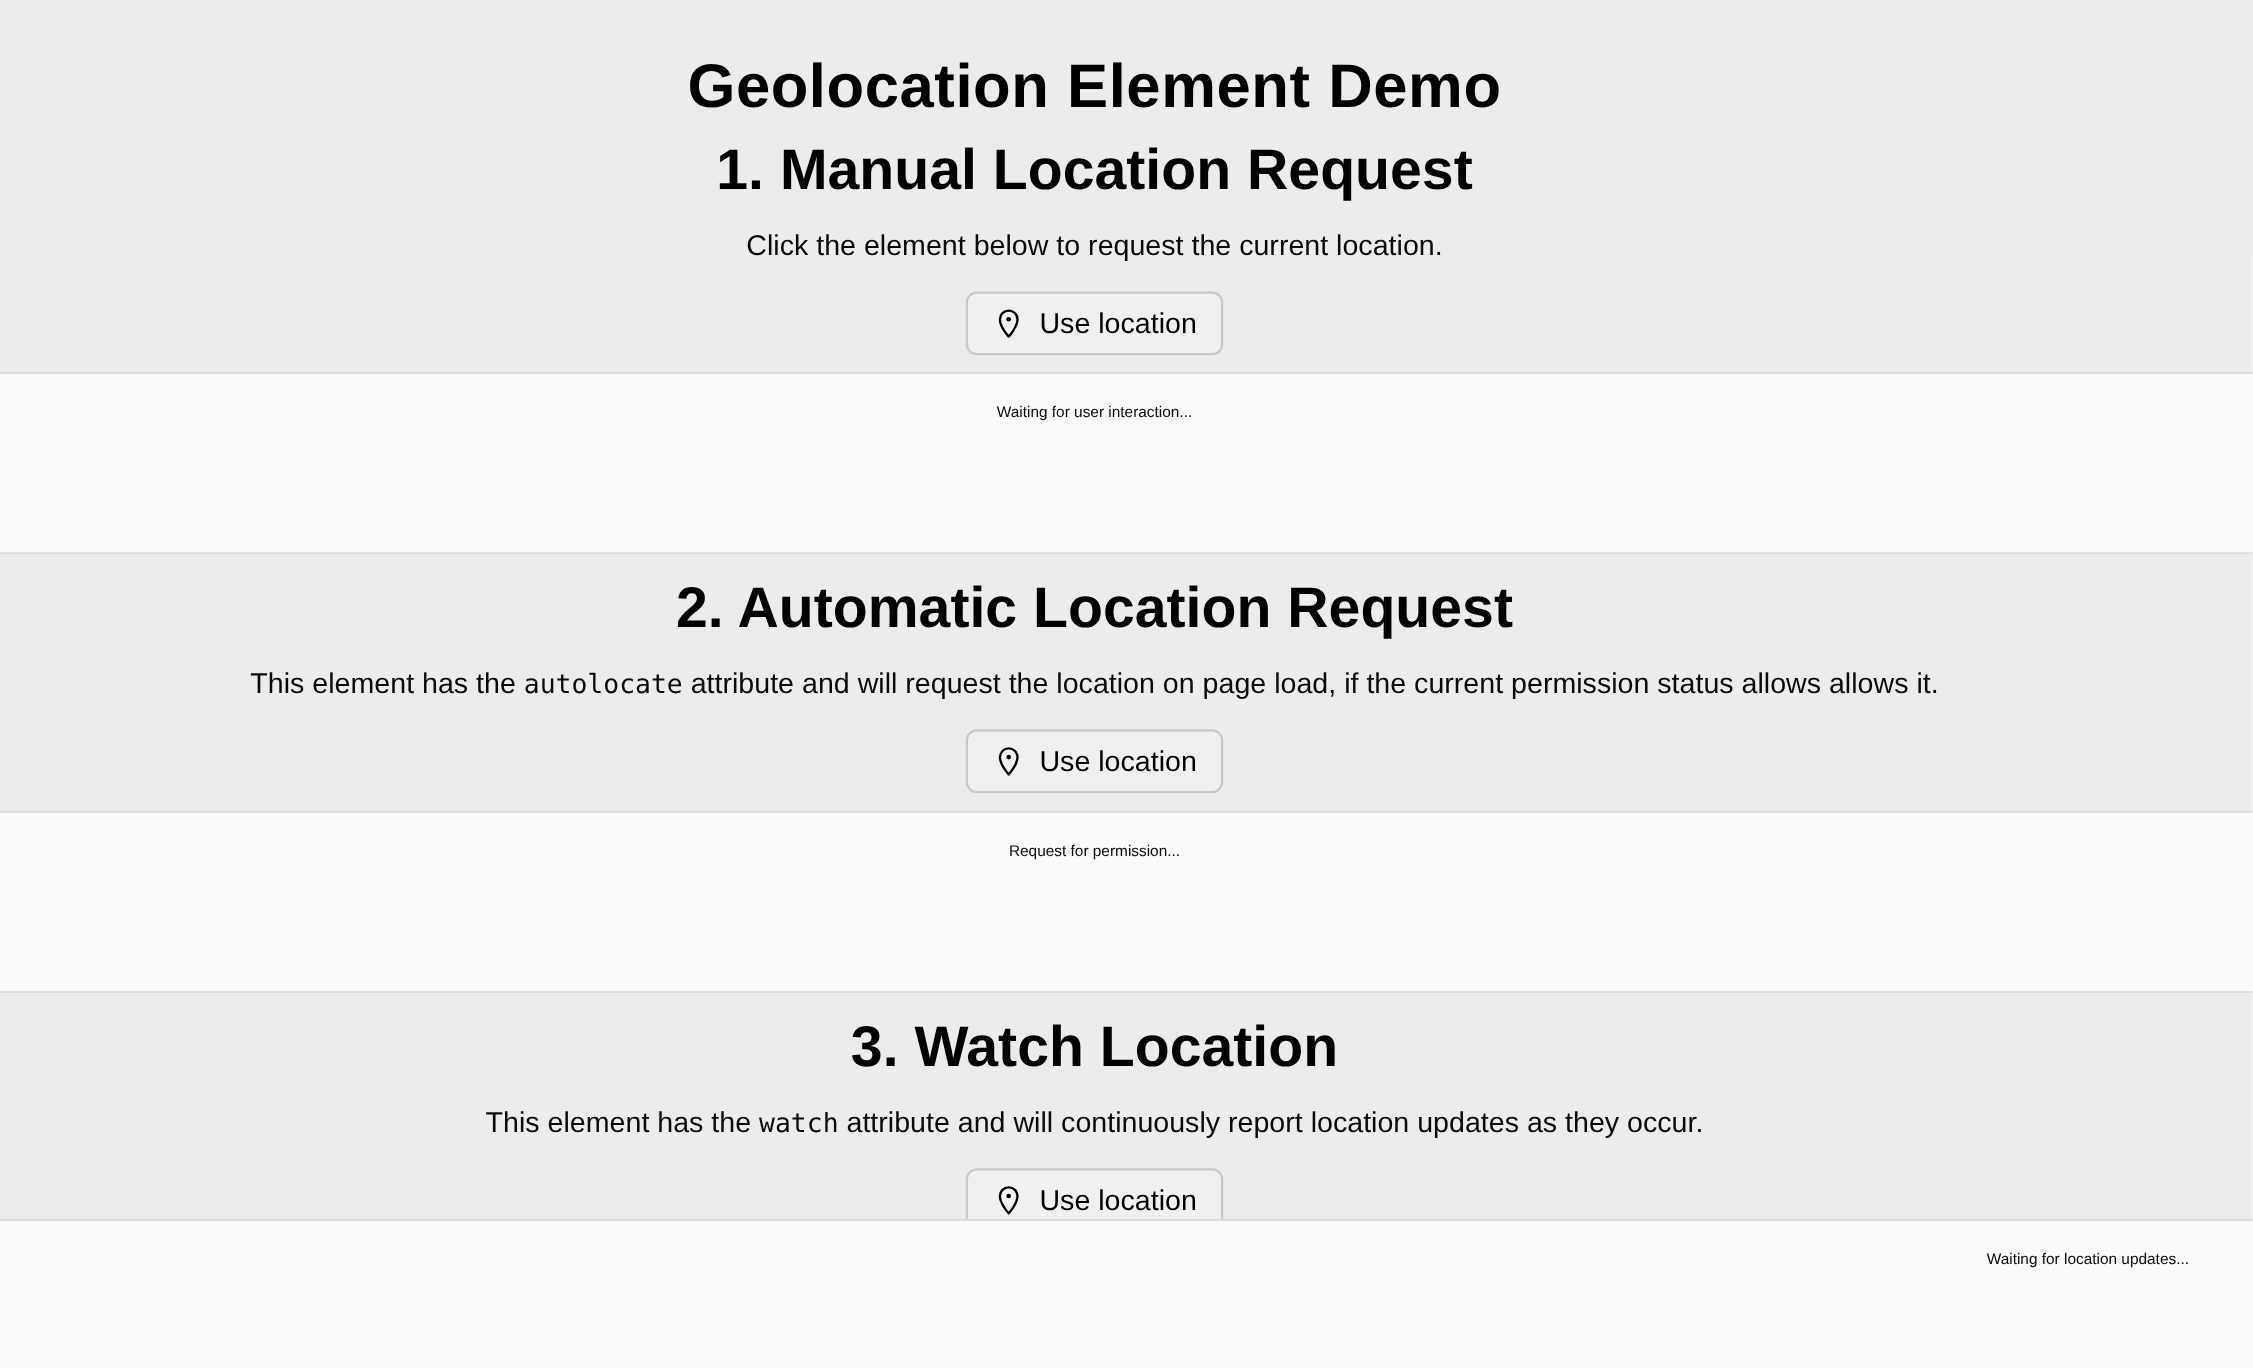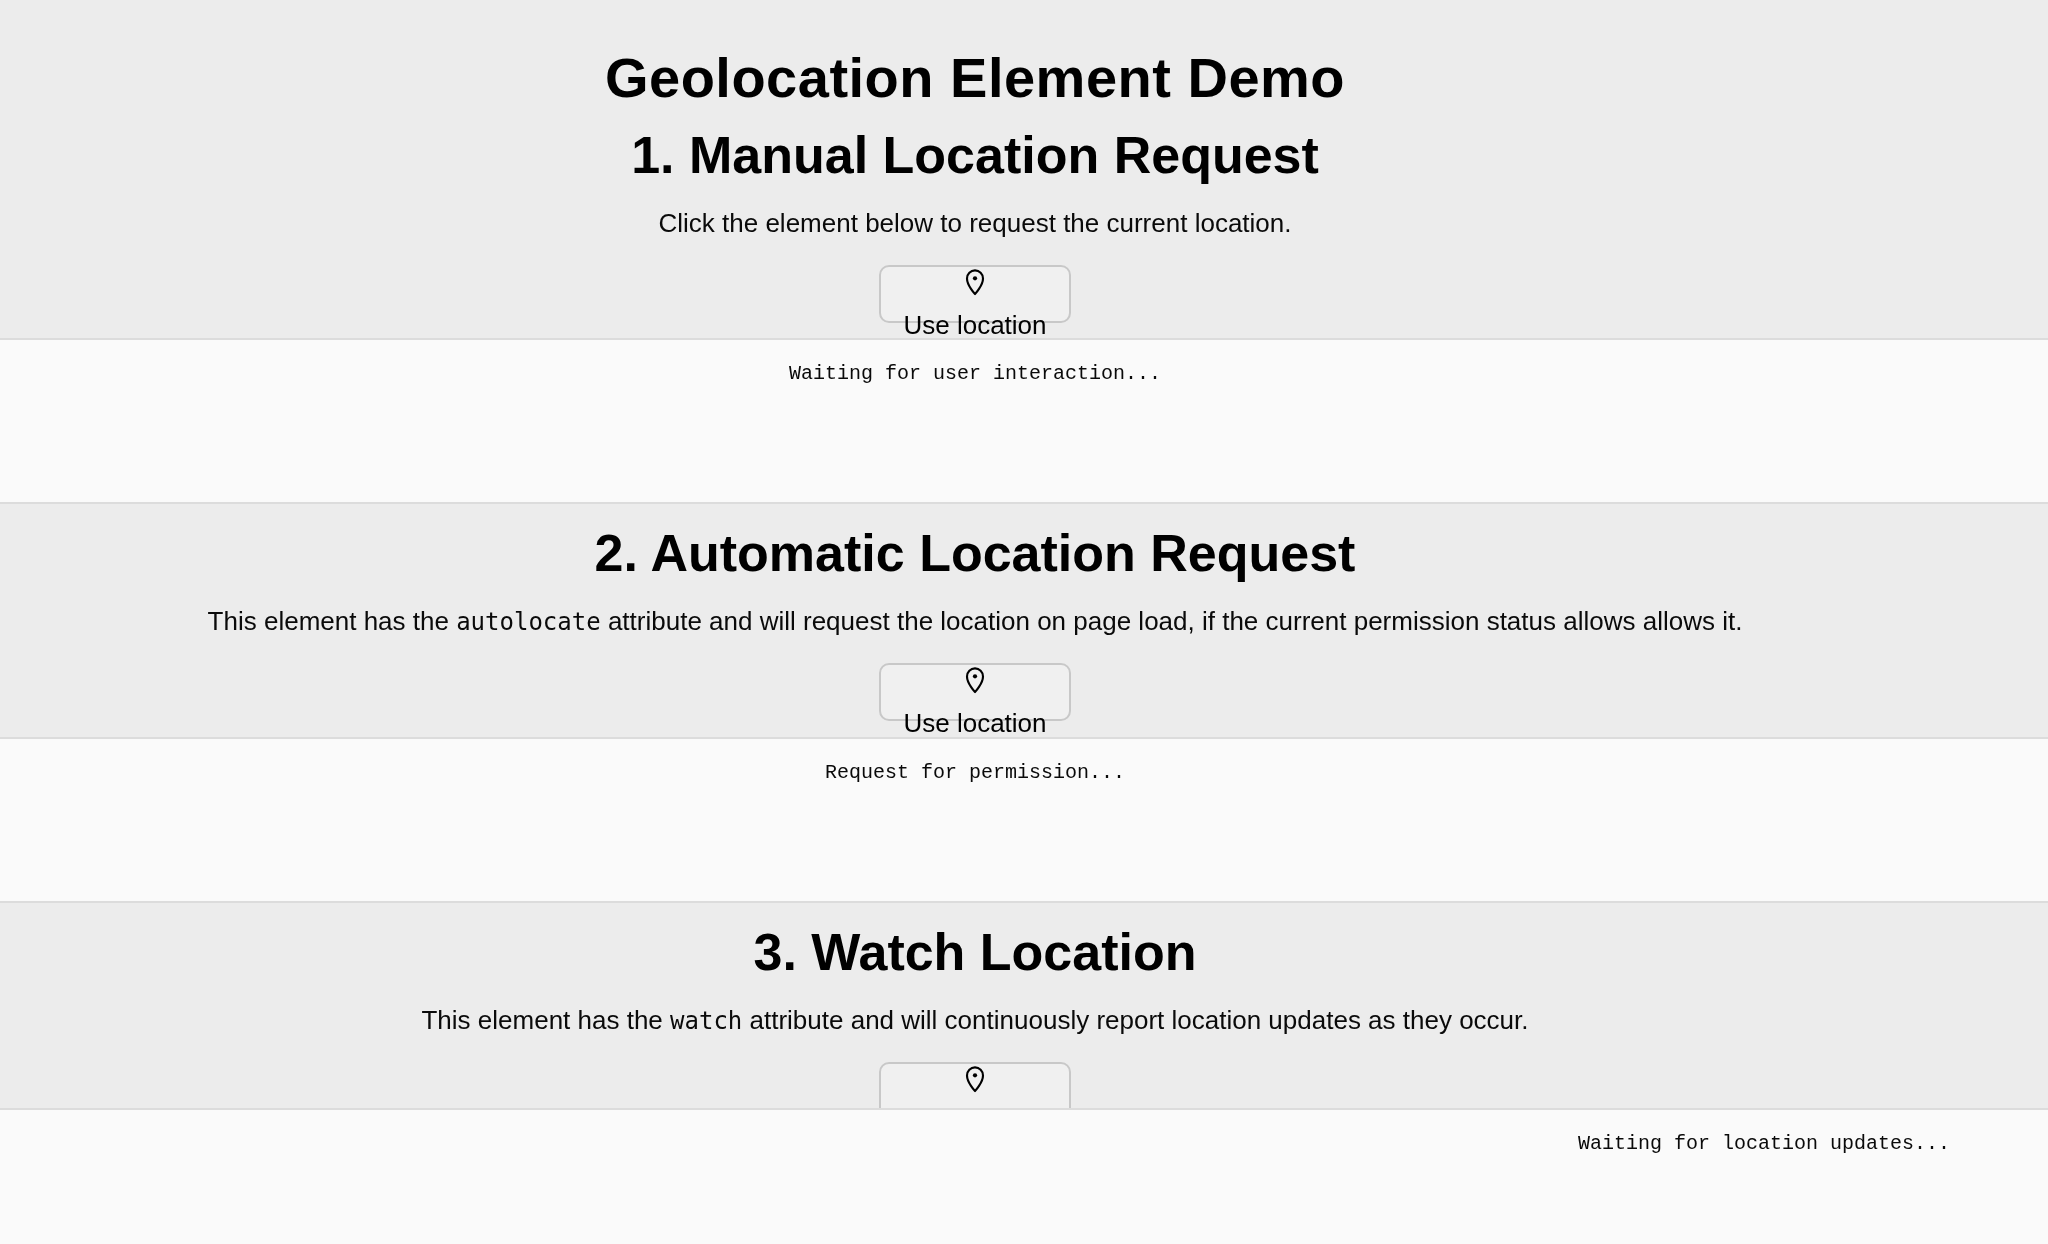--- a/index.html
+++ b/index.html
@@ -4,39 +4,39 @@
 <style>
   * { margin: 0; padding: 0; box-sizing: content-box; }
   html, body {
     width: 2048px; height: 1244px;
     overflow: hidden;
     background: #fafafa;
     color: #000;
     font-family: "Liberation Sans", sans-serif;
   }
   .band {
-    padding-right: 98px; 
+    padding-right: 58px; 
     text-align: center;
   }
   .demo-section {
     background: #ececec;
     overflow: hidden; 
   }
   #sec-1 { height: 338px; }
   #sec-2 { height: 233px; }
   #sec-3 { height: 205px; }
 
   .status-output {
     display: block;
     background: #fafafa;
     border-top: 2px solid #dcdcdc;
     border-bottom: 2px solid #dcdcdc;
     padding-top: 22px;
-    font-family: Liberation Mono, monospace;
-    font-size: 20px;
+    font-family: Liberation Sans, sans-serif;
+    font-size: 14px;
     line-height: 24px;
     color: #0a0a0a;
     white-space: pre;
   }
   #status-1 { height: 140px; }
   #status-2 { height: 140px; }
   #status-3 { height: 84px; border-bottom: none; text-align: right; }
 
   h1.page-title {
     font-size: 56px;
@@ -71,21 +71,20 @@
     margin-top: 26px;
     height: 54px;
     padding: 0 22px;
     font-family: "Liberation Sans", sans-serif;
     font-size: 26px;
     color: #000;
     background: #f0f0f0;
     border: 2px solid #c8c8c8;
     border-radius: 10px;
     cursor: pointer;
-    flex-direction: column;
   }
   .geo-btn .pin-icon { display: inline-flex; }
 </style>
 </head>
 <body>
 
 <main>
 
   <section id="sec-1" class="demo-section band">
     <h1 class="page-title">Geolocation Element Demo</h1>

